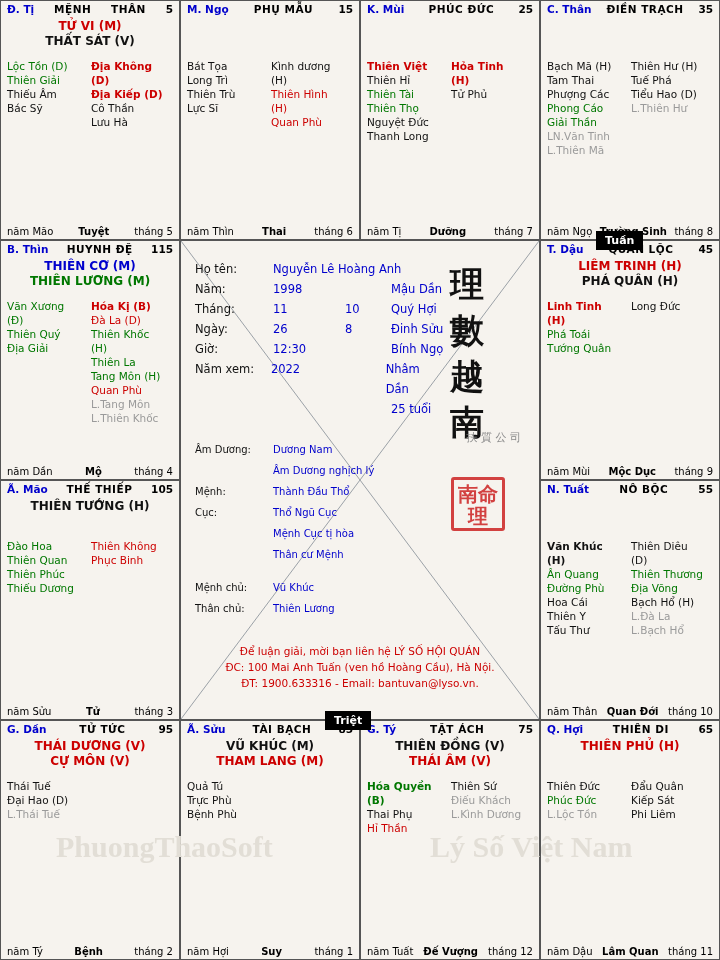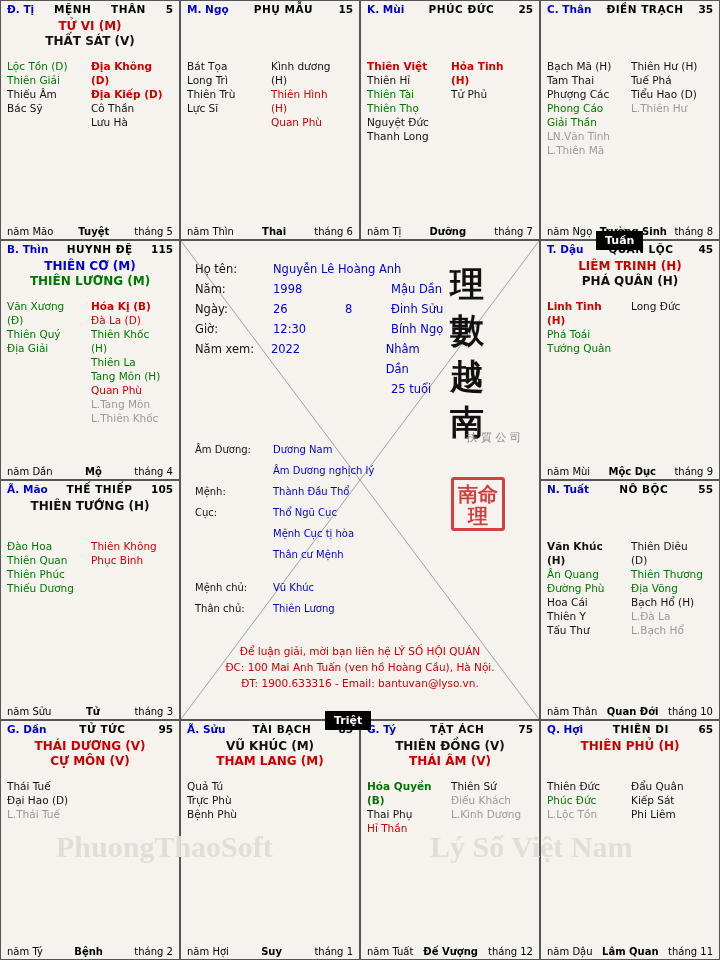--- a/index.html
+++ b/index.html
@@ -508,20 +508,26 @@
         <span class="lab">Họ tên:</span>
         <span class="v3">Nguyễn Lê Hoàng Anh</span>
       </div>
       <div class="row">
         <span class="lab">Năm:</span>
         <span class="v1">1998</span>
         <span class="v2"></span>
         <span class="v3">Mậu Dần</span>
       </div>
       <div class="row">
+        <span class="lab">Tháng:</span>
+        <span class="v1">11</span>
+        <span class="v2">10</span>
+        <span class="v3">Quý Hợi</span>
+      </div>
+      <div class="row">
         <span class="lab">Ngày:</span>
         <span class="v1">26</span>
         <span class="v2">8</span>
         <span class="v3">Đinh Sửu</span>
       </div>
       <div class="row">
         <span class="lab">Giờ:</span>
         <span class="v1">12:30</span>
         <span class="v2"></span>
         <span class="v3">Bính Ngọ</span>

